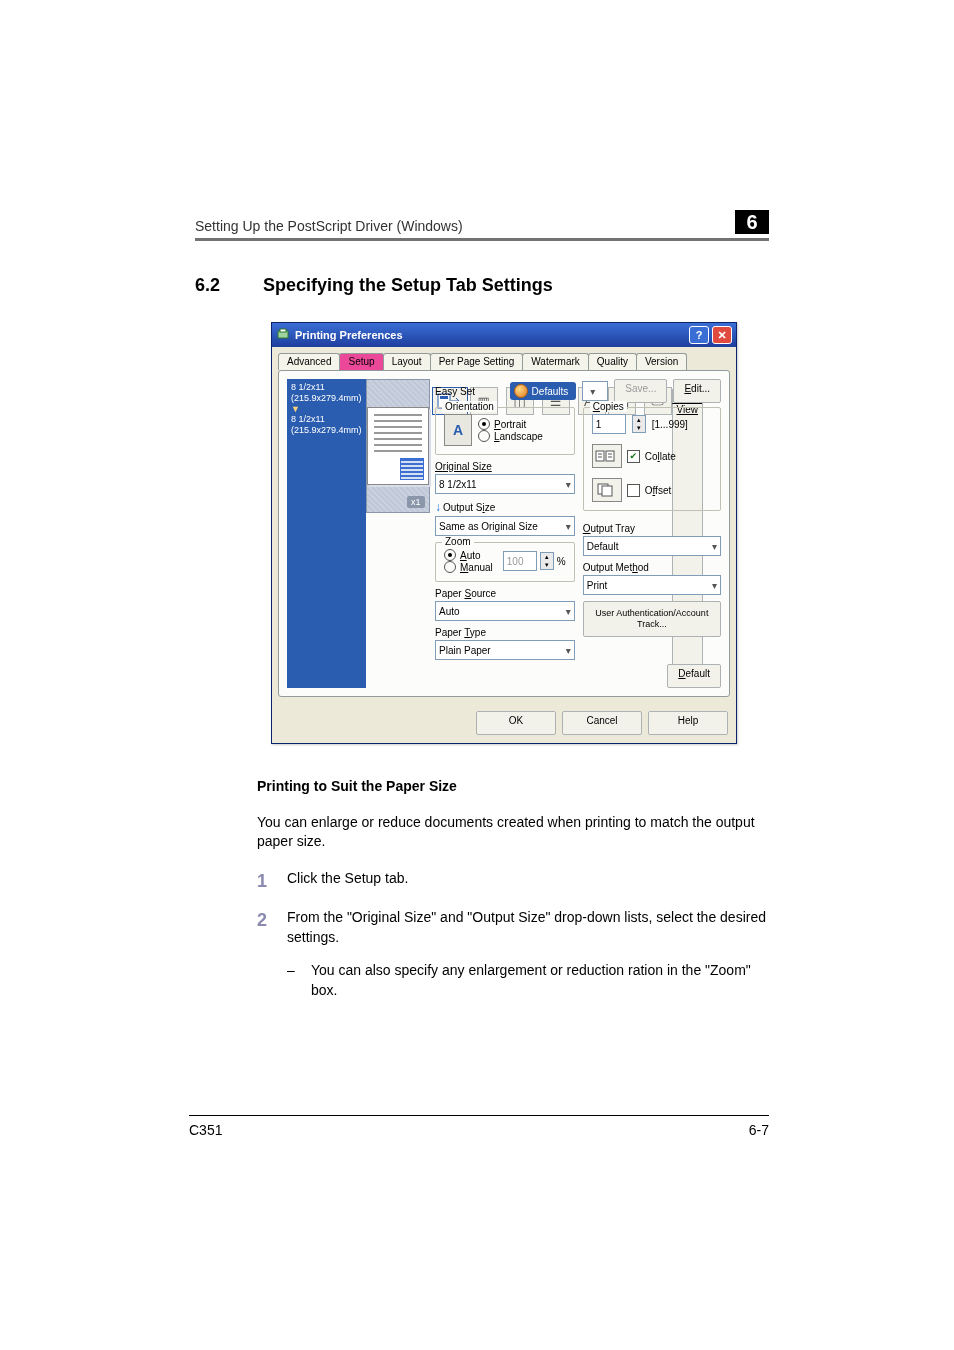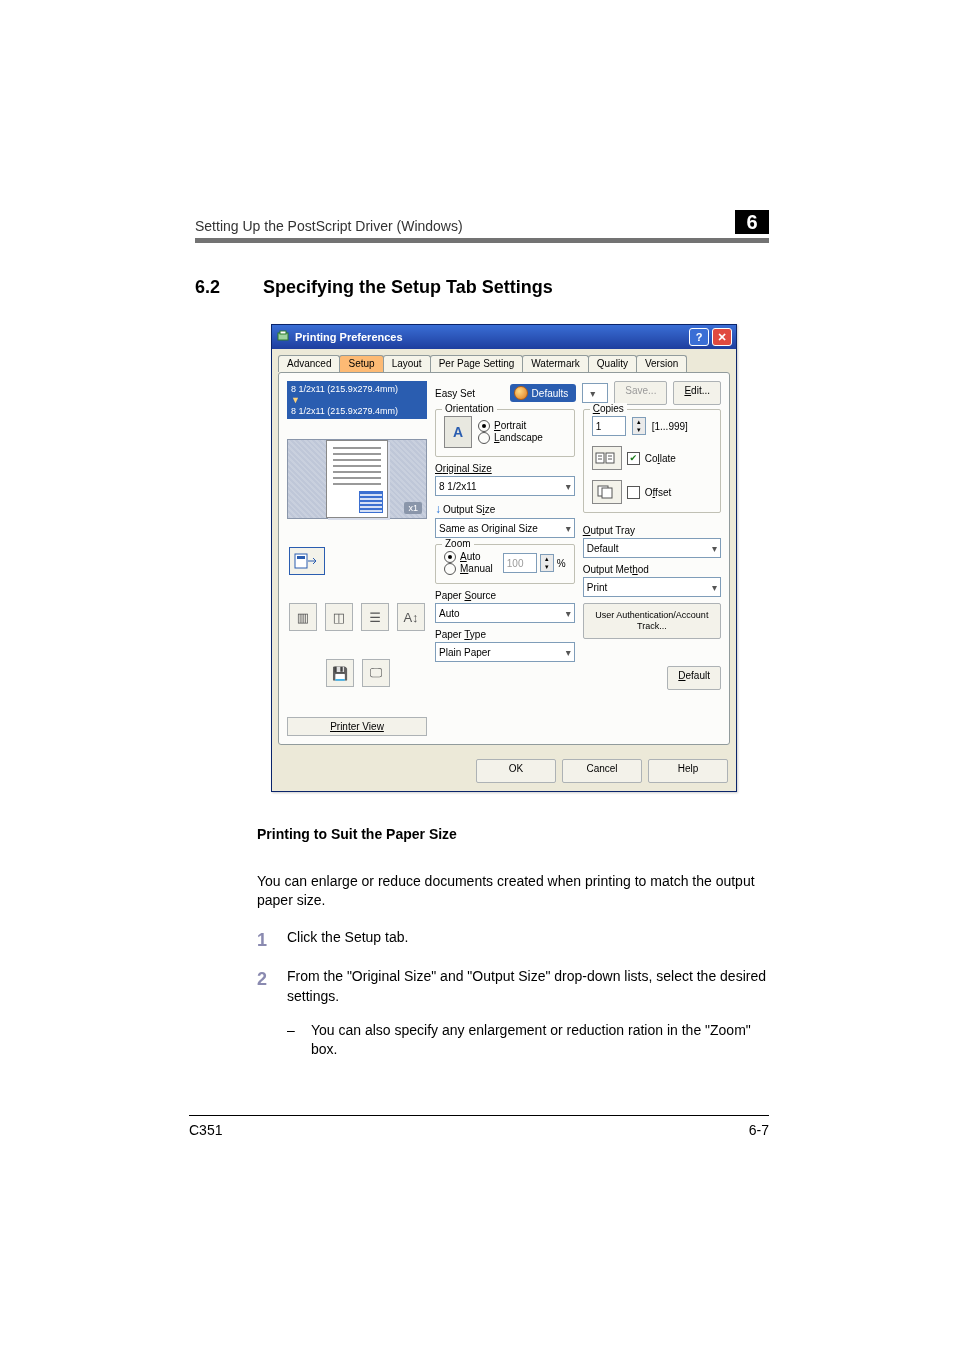--- a/index.html
+++ b/index.html
@@ -12,21 +12,21 @@
     position: relative;
     font-size: 14px;
   }
   .page {
     padding: 210px 185px 0 195px;
   }
   .running-head {
     display: flex;
     justify-content: space-between;
     align-items: flex-end;
-    border-bottom: 5px solid #737373;
+    border-bottom: 3px solid #737373;
     padding-bottom: 4px;
     margin-bottom: 34px;
   }
   .running-head .title {
     font-size: 14px;
     color: #333;
   }
   .chapnum-box {
     width: 34px;
     height: 24px;
@@ -47,21 +47,21 @@
   }
   .h2-row .num { min-width: 46px; }
   .screenshot-wrap {
     margin-left: 62px;
     margin-bottom: 34px;
     padding-left: 14px;
   }
   .h3 {
     font-weight: bold;
     margin-left: 62px;
-    margin-bottom: 30px;
+    margin-bottom: 19px;
     font-size: 14px;
   }
   .para {
     margin-left: 62px;
     margin-bottom: 18px;
     line-height: 1.35;
   }
   .step {
     display: flex;
     margin-left: 62px;
@@ -143,42 +143,41 @@
   .tab {
     border: 1px solid #919b9c;
     border-bottom: none;
     padding: 2px 8px;
     background: #f5f4ea;
     border-radius: 3px 3px 0 0;
     margin-right: -1px;
     position: relative;
   }
   .tab.active {
-    background: #fdba74;
+    background: #ec4899;
     z-index: 2;
     padding-bottom: 3px;
   }
   .panel {
     margin: 0 6px 6px 6px;
     border: 1px solid #919b9c;
     background: #fcfcfa;
     padding: 8px;
     border-radius: 3px;
     display: grid;
     grid-template-columns: 140px 1fr 1fr;
     grid-template-rows: auto;
     column-gap: 8px;
     position: relative;
   }
   .preview {
     grid-column: 1;
     grid-row: 1 / span 6;
     display: flex;
-    flex-direction: column;
-    gap: 20px;
+    flex-direction: row;
   }
   .preview .phead {
     background: #2a5db0;
     color: #fff;
     font-size: 9px;
     padding: 3px 4px;
     line-height: 1.2;
   }
   .preview .pbody {
     flex: 1;
@@ -311,20 +310,21 @@
   .grp > .cap {
     position: absolute;
     top: -7px;
     left: 6px;
     background: #fcfcfa;
     padding: 0 3px;
     font-size: 10px;
   }
   .radio {
     display: flex;
+    align-items: center;
     gap: 4px;
     font-size: 10px;
   }
   .radio .r {
     width: 10px; height: 10px; border: 1px solid #555; border-radius: 50%;
     display: inline-flex; align-items: center; justify-content: center;
   }
   .radio .r.on::after { content:""; width:4px;height:4px;background:#000;border-radius:50%; }
   .orienticon {
     width: 26px; height: 30px; border: 1px solid #888; background: #e8e8e0;

